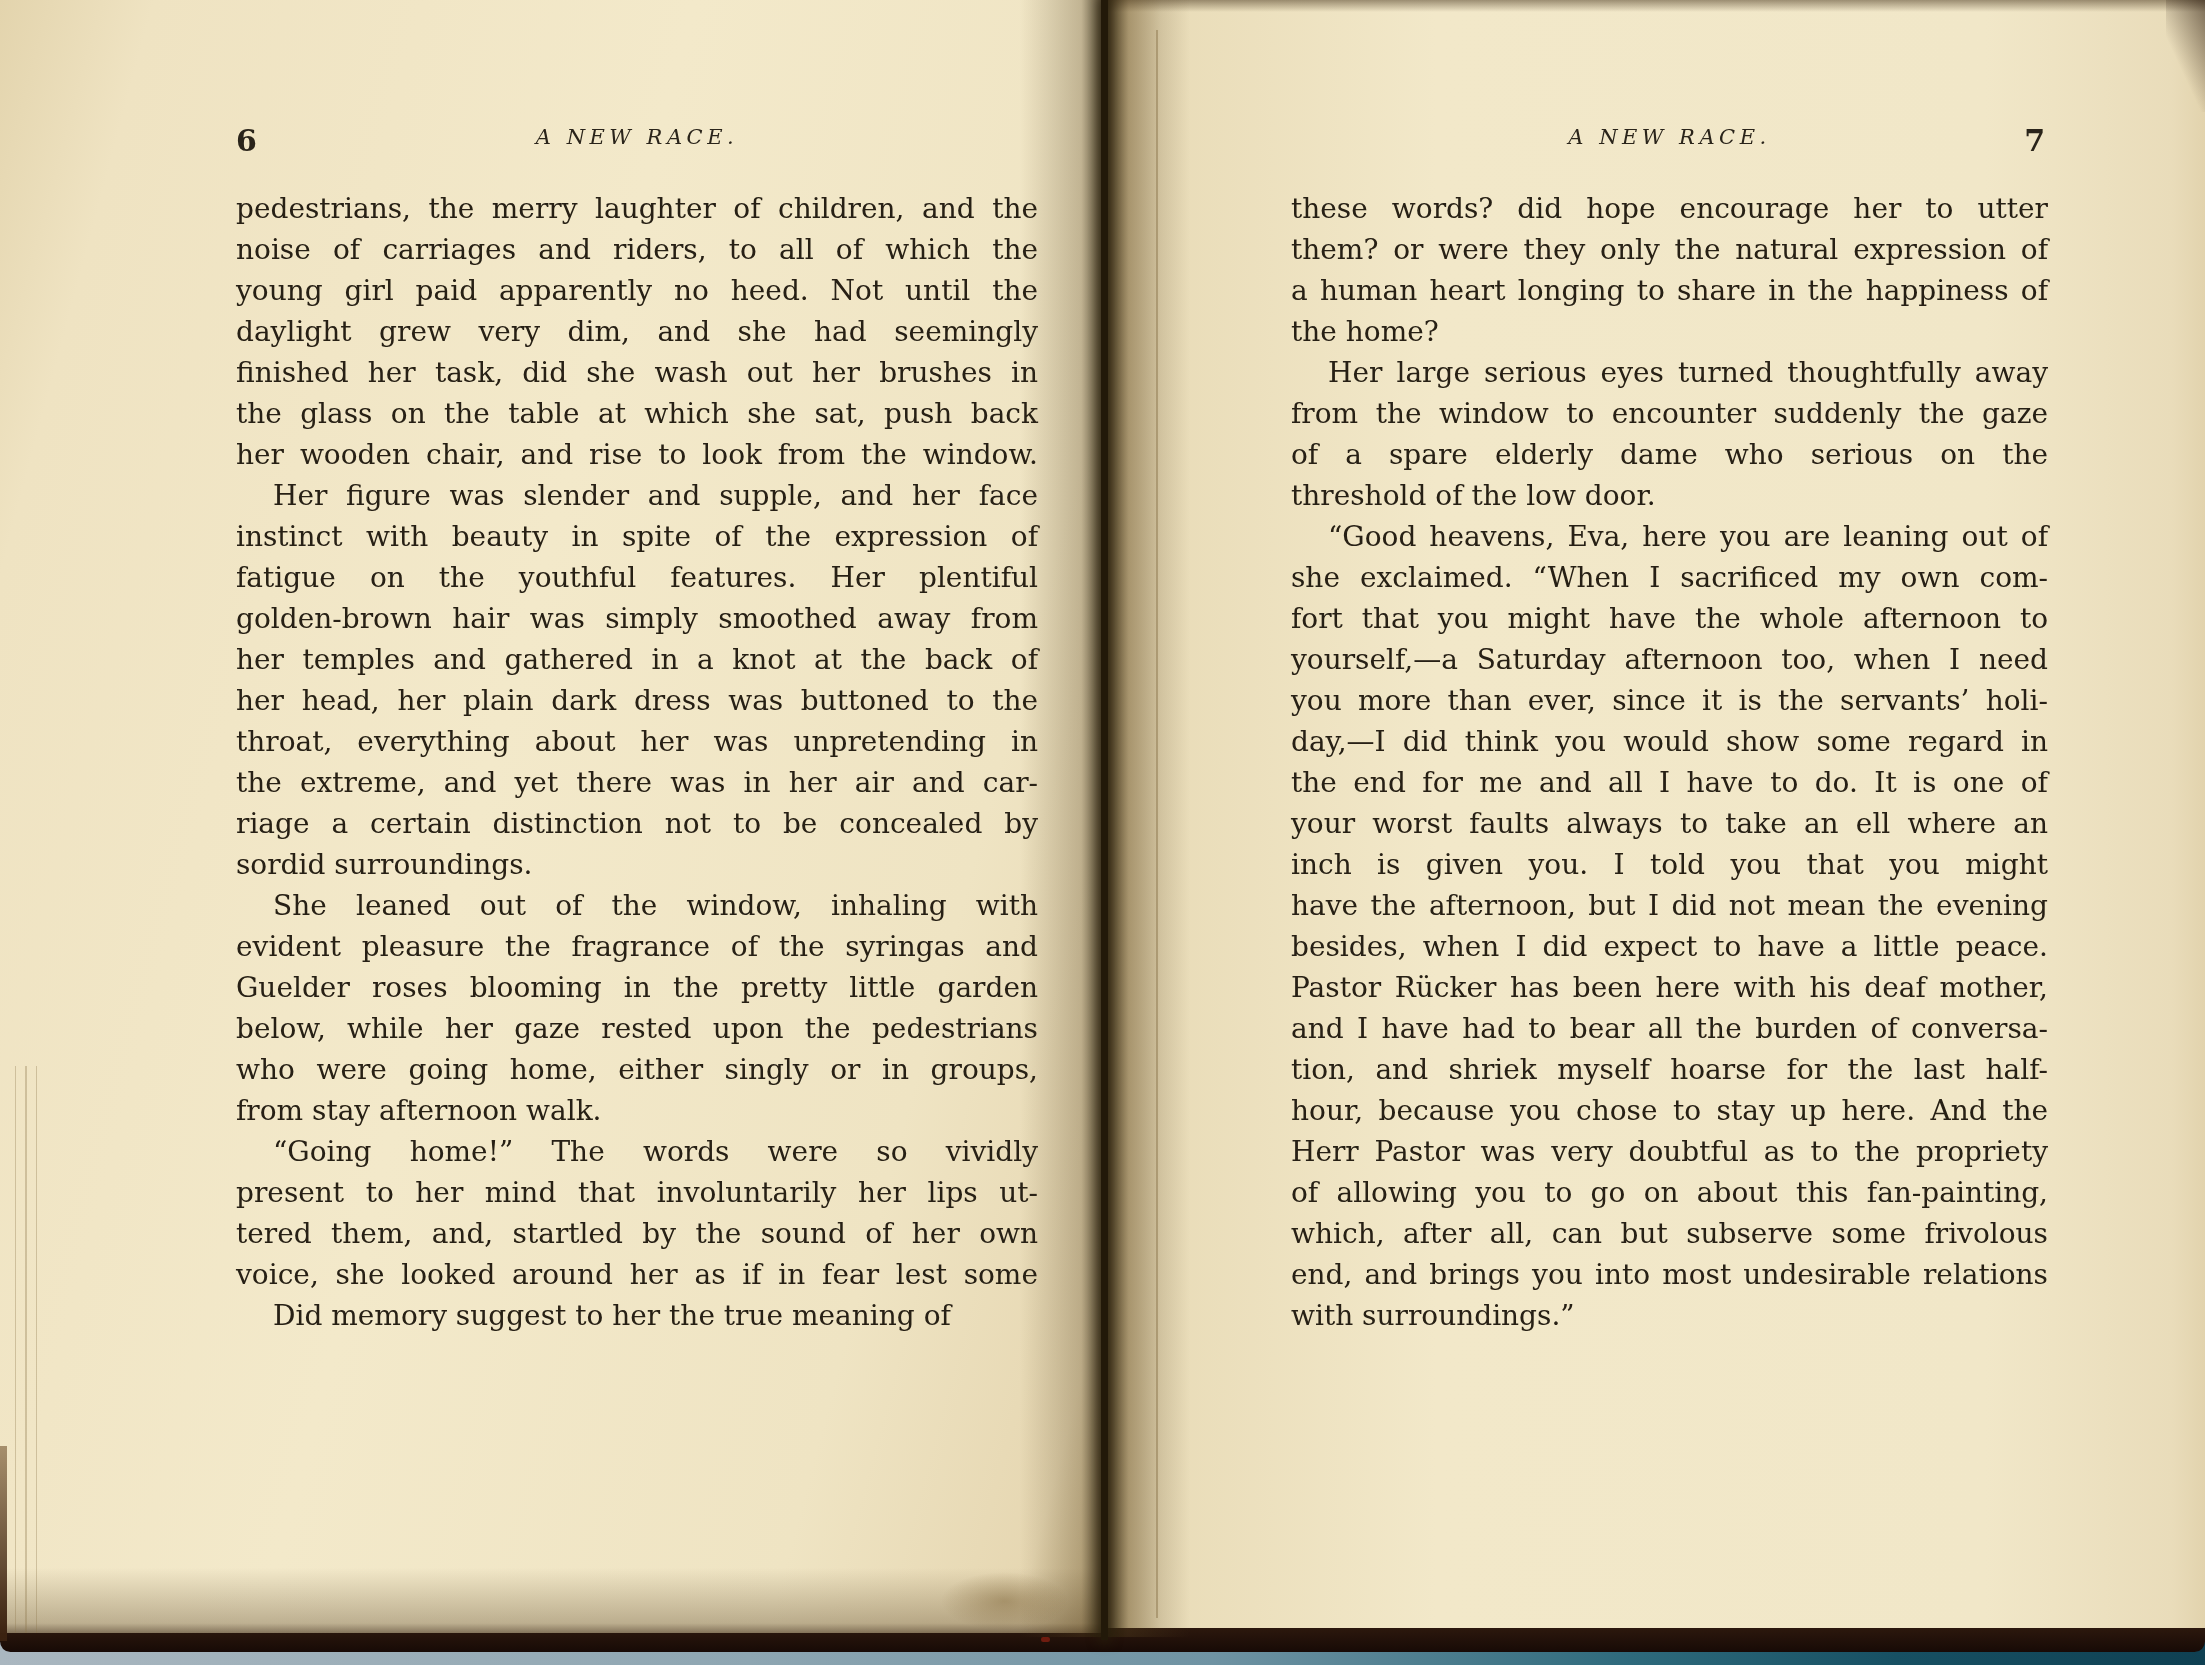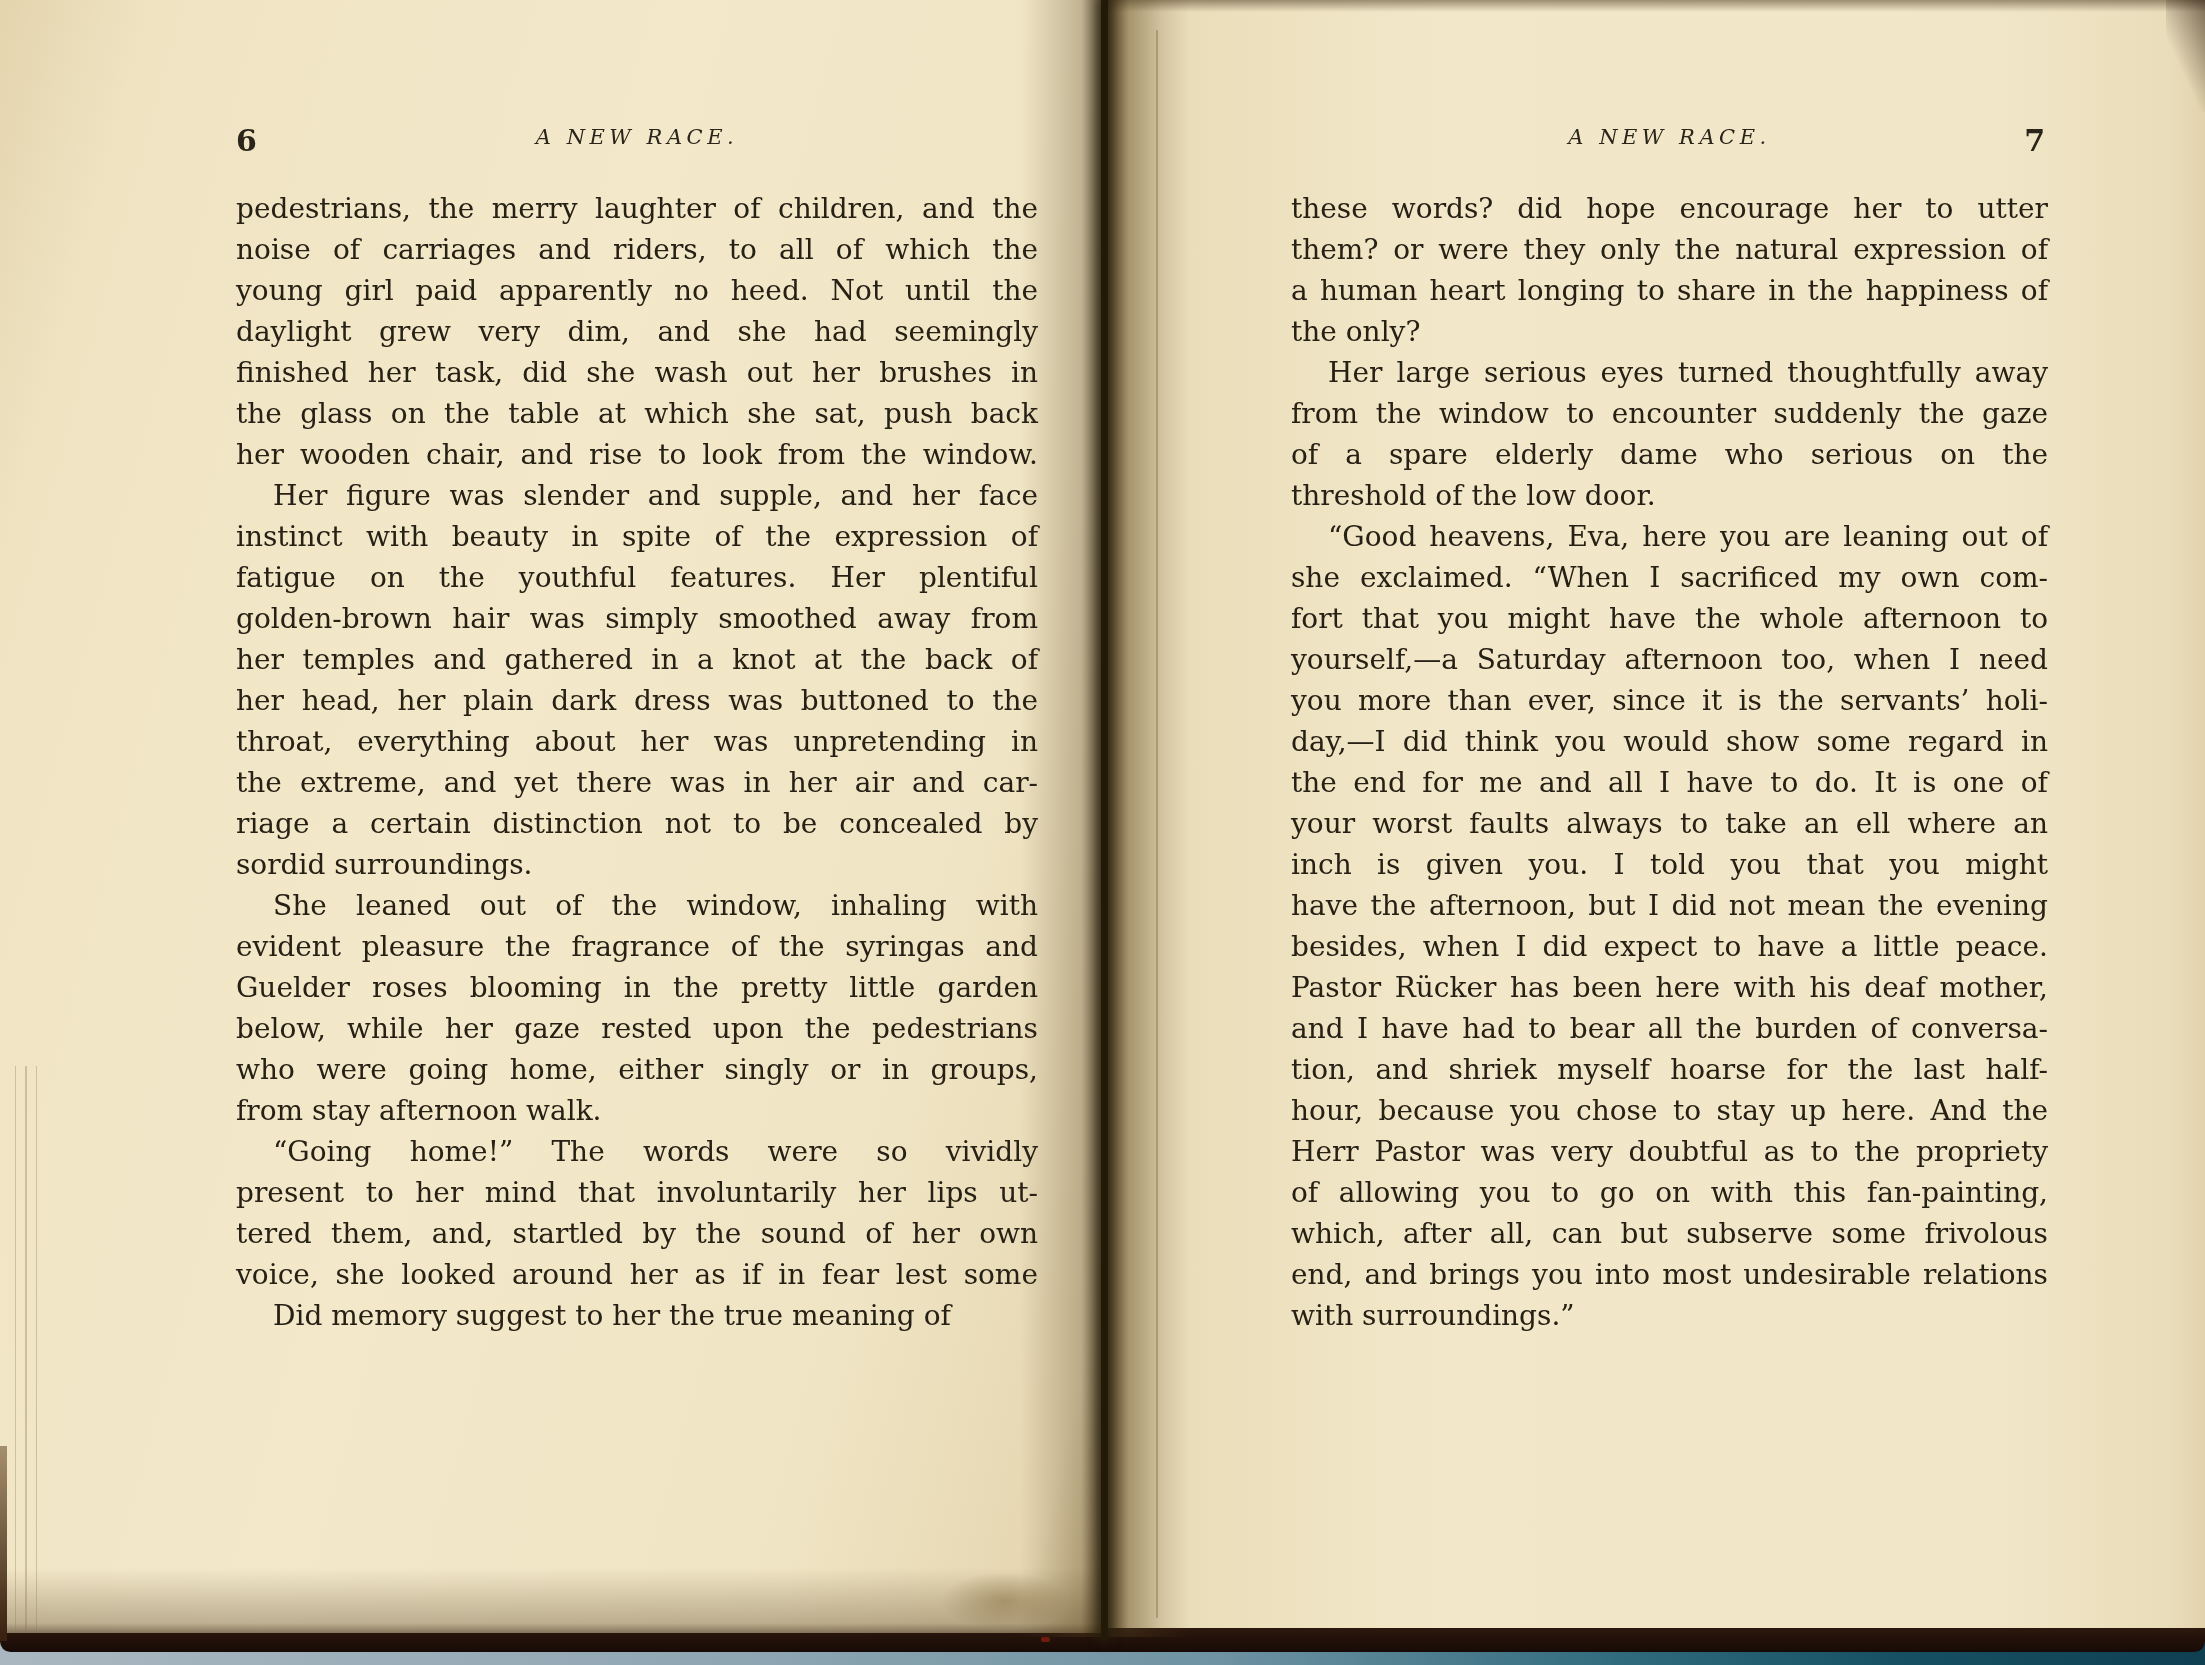--- a/index.html
+++ b/index.html
@@ -107,42 +107,42 @@
 
   <div class="page right">
     <div class="header-row hr-right" style="left:185px;width:757px;">
       <span class="head">A NEW RACE.</span>
       <span class="num">7</span>
     </div>
     <div class="body-block" style="left:185px;width:757px;">
       <div class="ln j">these words?  did hope encourage her to utter</div>
       <div class="ln j">them?  or were they only the natural expression of</div>
       <div class="ln j">a human heart longing to share in the happiness of</div>
-      <div class="ln">the only?</div>
+      <div class="ln">the home?</div>
       <div class="ln j ind">Her large serious eyes turned thoughtfully away</div>
       <div class="ln j">from the window to encounter suddenly the gaze</div>
       <div class="ln j">of a spare elderly dame who serious on the</div>
       <div class="ln">threshold of the low door.</div>
       <div class="ln j ind">“Good heavens, Eva, here you are leaning out of</div>
       <div class="ln j">she exclaimed.  “When I sacrificed my own com-</div>
       <div class="ln j">fort that you might have the whole afternoon to</div>
       <div class="ln j">yourself,—a Saturday afternoon too, when I need</div>
       <div class="ln j">you more than ever, since it is the servants’ holi-</div>
       <div class="ln j">day,—I did think you would show some regard in</div>
       <div class="ln j">the end for me and all I have to do.  It is one of</div>
       <div class="ln j">your worst faults always to take an ell where an</div>
       <div class="ln j">inch is given you.  I told you that you might</div>
       <div class="ln j">have the afternoon, but I did not mean the evening</div>
       <div class="ln j">besides, when I did expect to have a little peace.</div>
       <div class="ln j">Pastor Rücker has been here with his deaf mother,</div>
       <div class="ln j">and I have had to bear all the burden of conversa-</div>
       <div class="ln j">tion, and shriek myself hoarse for the last half-</div>
       <div class="ln j">hour, because you chose to stay up here.  And the</div>
       <div class="ln j">Herr Pastor was very doubtful as to the propriety</div>
-      <div class="ln j">of allowing you to go on with this fan-painting,</div>
+      <div class="ln j">of allowing you to go on about this fan-painting,</div>
       <div class="ln j">which, after all, can but subserve some frivolous</div>
       <div class="ln j">end, and brings you into most undesirable relations</div>
       <div class="ln">with surroundings.”</div>
     </div>
     <div class="corner-shadow"></div>
 
   </div>
 
   <div class="gutter"></div>
   <div class="gutter-core"></div>

